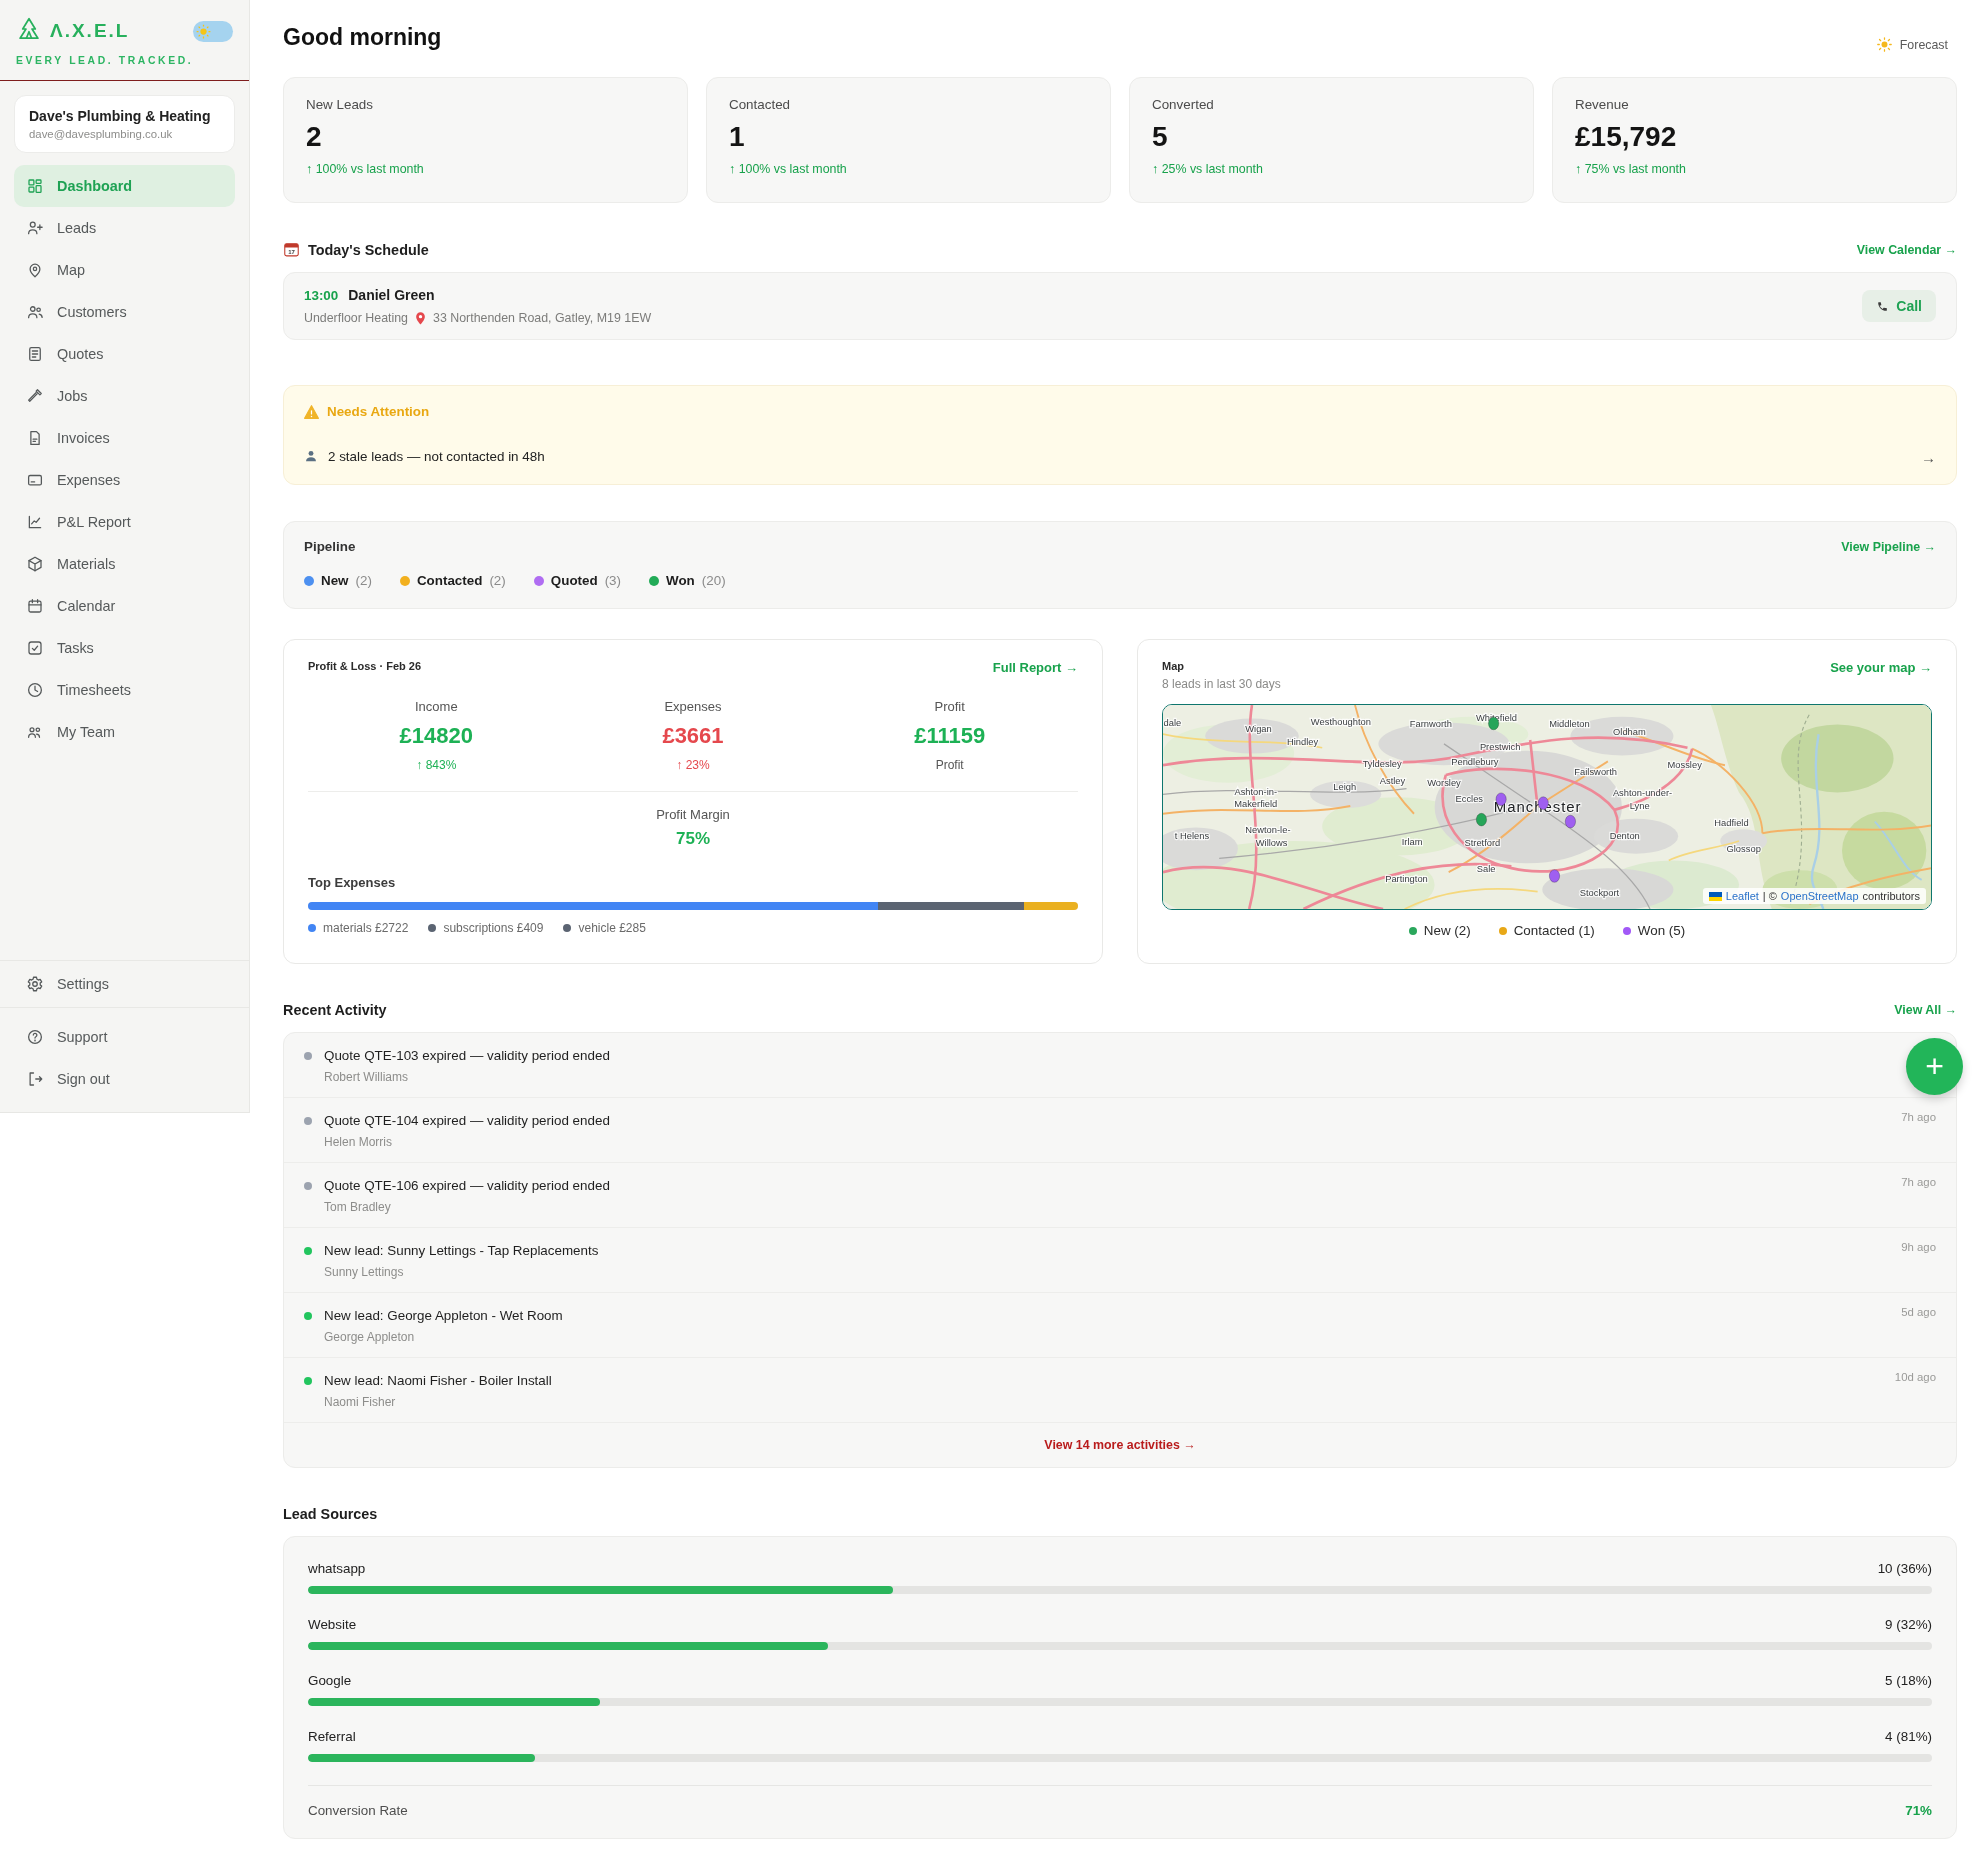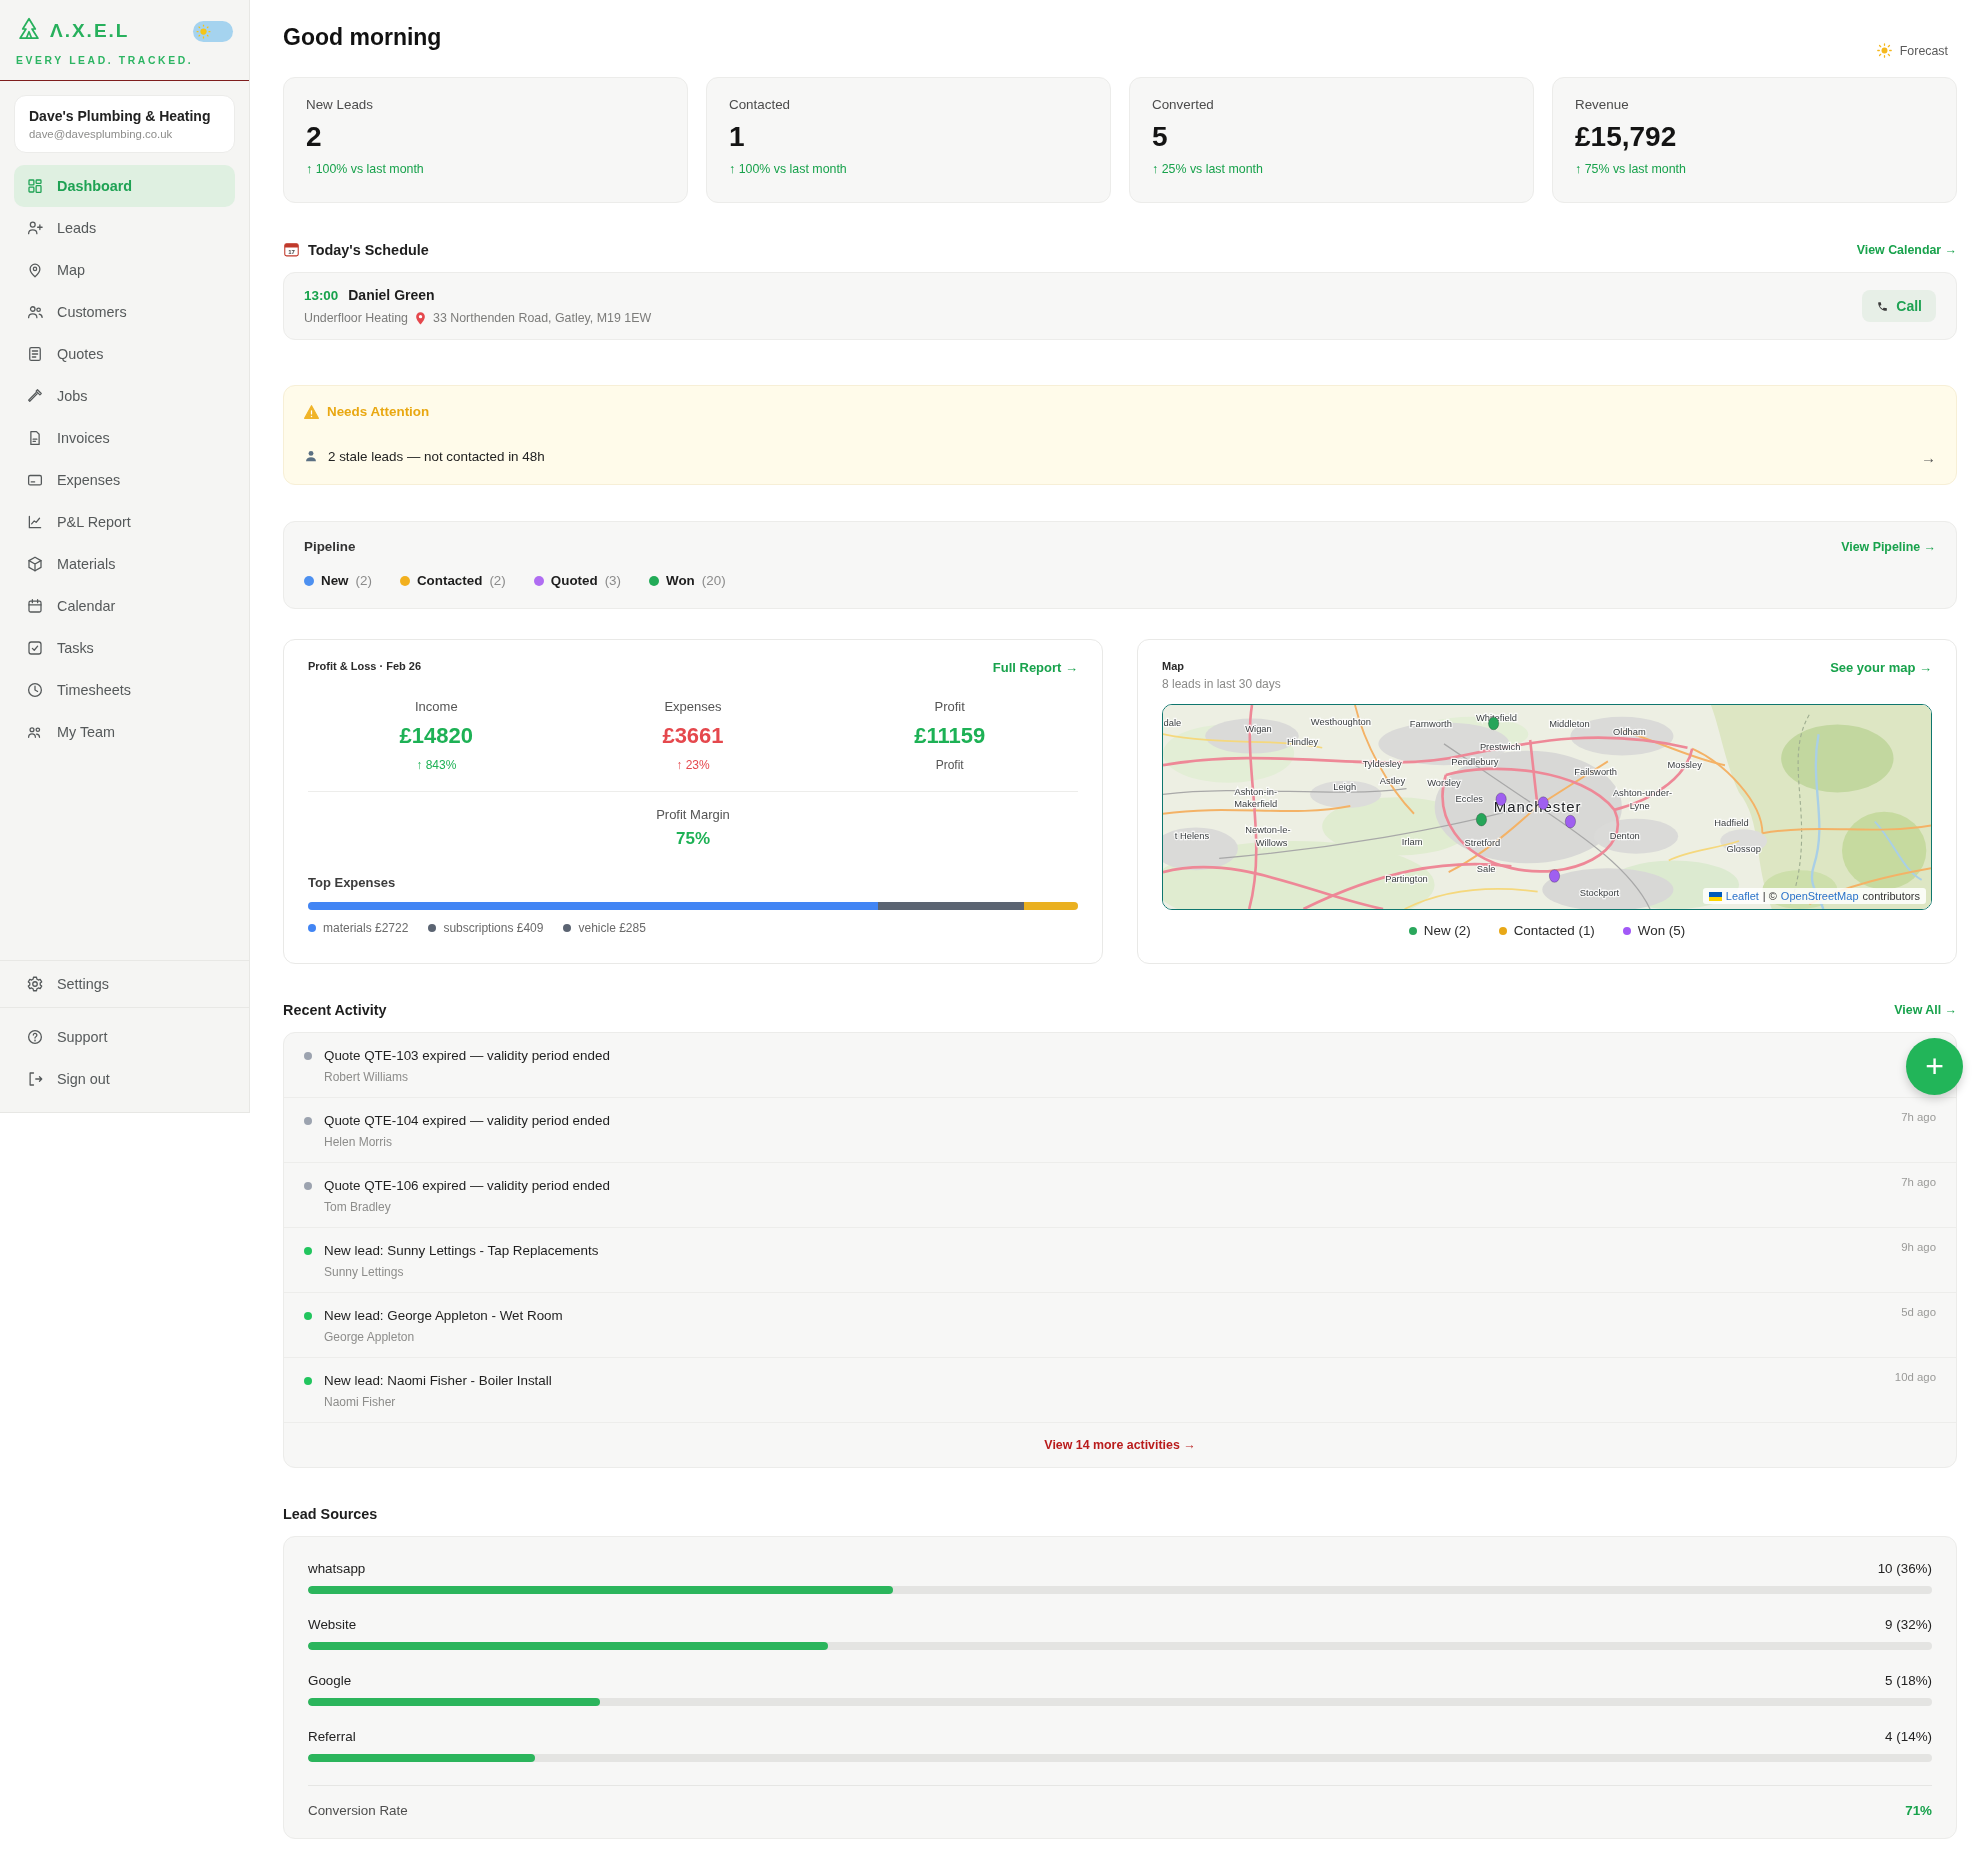--- a/index.html
+++ b/index.html
@@ -28,21 +28,21 @@
   .nav-item { display: flex; align-items: center; gap: 13px; height: 42px; padding: 0 12px;
     border-radius: 10px; color: #55595a; font-size: 14.4px; cursor: pointer; }
   .nav-item svg { flex: 0 0 auto; }
   .nav-item.active { background: #dff0e1; color: #1fa254; font-weight: bold; }
   .spacer { flex: 1; }
   .settings-row { border-top: 1px solid #e8e8e5; border-bottom: 1px solid #e8e8e5; padding: 2px 14px; }
   .foot-group { padding: 8px 14px 12px; }
   
   .main { margin-left: 250px; padding: 24px 23px 0 33px; }
   .greeting { font-size: 23px; font-weight: 800; color: #111; }
-  .forecast-btn { position: absolute; top: 42px; right: 32px; display: flex; align-items: center; gap: 7px;
+  .forecast-btn { position: absolute; top: 36px; right: 32px; display: flex; align-items: center; gap: 7px;
     font-size: 12.4px; color: #5a5a5a; cursor: pointer; background: none; border: none; font-family: inherit; }
   
   .stats-row { display: grid; grid-template-columns: repeat(4, 1fr); gap: 18px; margin-top: 26px; }
   .stat-card { background: #f7f7f6; border: 1px solid #ececea; border-radius: 12px; padding: 19px 22px; height: 126px; }
   .stat-label { font-size: 13.4px; color: #4c4c4c; }
   .stat-value { font-size: 28px; font-weight: bold; color: #141414; margin-top: 9px; }
   .stat-delta { font-size: 12.4px; color: #18a24c; margin-top: 9px; }
   
   .section-head { display: flex; align-items: center; margin-top: 38px; }
   .section-title { font-size: 14.4px; font-weight: bold; color: #1e1e1e; display: flex; align-items: center; gap: 8px; }
@@ -658,21 +658,21 @@
         <span>Google</span>
         <span class="ls-val">5 (18%)</span>
       </div>
       <div class="ls-track">
           <div class="ls-fill" style="width: 18%; background: rgb(43, 181, 92);"></div>
         </div>
     </div>
     <div class="ls-row">
       <div class="ls-top">
         <span>Referral</span>
-        <span class="ls-val">4 (14%)</span>
+        <span class="ls-val">4 (81%)</span>
       </div>
       <div class="ls-track">
           <div class="ls-fill" style="width: 14%; background: rgb(43, 181, 92);"></div>
         </div>
     </div>
     <div class="ls-conv">
       <span>Conversion Rate</span>
       <span class="ls-conv-val">71%</span>
     </div>
   </div>

